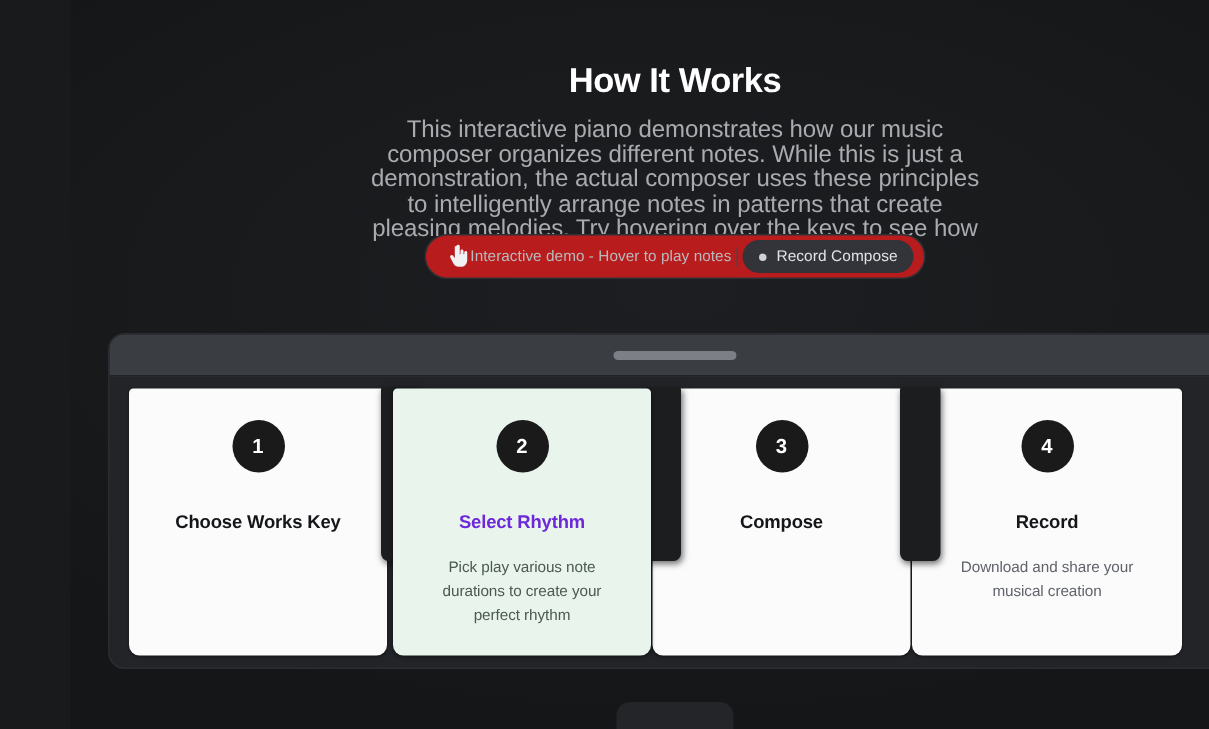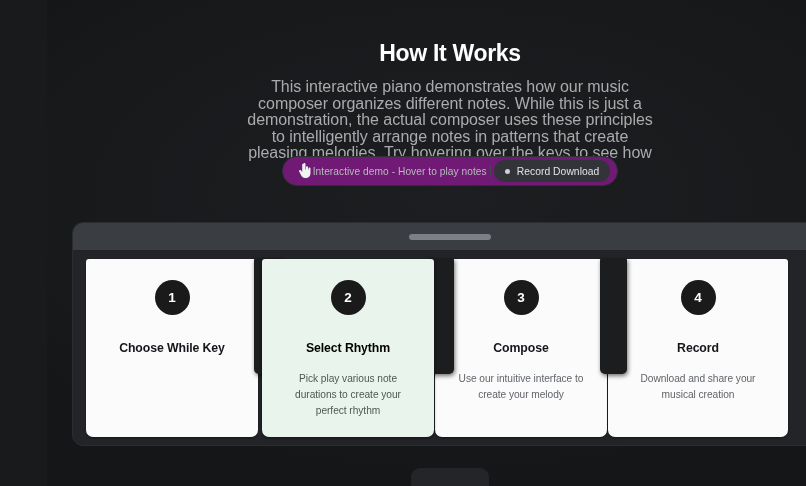--- a/index.html
+++ b/index.html
@@ -69,21 +69,21 @@
     justify-content: center;
   }
 
   .demo-pill {
     display: flex;
     align-items: center;
     gap: 1px;
     height: 30px;
     padding: 0 7px 0 14px;
     border-radius: 16px;
-    background: #701a75;
+    background: #b91c1c;
     border: 1px solid #303136;
   }
 
   .hand-icon {
     width: 15px;
     height: 16px;
     display: inline-block;
     position: relative;
     flex: none;
   }
@@ -219,21 +219,21 @@
   }
 
   .key-title {
     margin-top: 26px;
     font-size: 12.3px;
     font-weight: bold;
     color: #14161a;
     letter-spacing: -0.1px;
   }
 
-  .white-key.active .key-title { color: #000000; }
+  .white-key.active .key-title { color: #6d28d9; }
 
   .key-desc {
     margin-top: 16px;
     width: 138px;
     text-align: center;
     font-size: 10.2px;
     line-height: 16px;
     color: #60646a;
     letter-spacing: -0.05px;
   }
@@ -283,53 +283,52 @@
     <div class="demo-pill">
       <span class="hand-icon">
         <svg width="15" height="16" viewBox="0 0 15 16" xmlns="http://www.w3.org/2000/svg">
           <path d="M6.3 1.1c0-.6.5-1.1 1.1-1.1s1.1.5 1.1 1.1v5.4h.5V4.3c0-.6.5-1 1-1s1 .4 1 1v2.2h.5V5.4c0-.6.5-1 1-1s1 .4 1 1v4.9c0 2.4-1.6 4.6-4.1 4.6H8c-2 0-3.2-1.1-3.9-2.6L2.2 8.6c-.3-.6 0-1.3.6-1.5.5-.2 1.1 0 1.4.5l1 1.6V1.1z" fill="#f1f2f3"></path>
         </svg>
       </span>
       <span class="demo-pill-text">Interactive demo - Hover to play notes</span>
       <span class="pill-divider"></span>
       <button class="record-button">
         <span class="record-dot"></span>
-        <span class="record-label">Record Download</span>
+        <span class="record-label">Record Compose</span>
       </button>
     </div>
   </div>
 
   <div class="piano-panel">
 
     <div class="piano-topbar">
       <div class="piano-handle"></div>
     </div>
 
     <div class="keys-area">
 
       <div class="white-key k1">
         <div class="key-inner">
           <div class="key-badge">1</div>
-          <div class="key-title">Choose While Key</div>
+          <div class="key-title">Choose Works Key</div>
         </div>
       </div>
 
       <div class="white-key k2 active">
         <div class="key-inner">
           <div class="key-badge">2</div>
           <div class="key-title">Select Rhythm</div>
           <div class="key-desc">Pick play various note durations to create your perfect rhythm</div>
         </div>
       </div>
 
       <div class="white-key k3">
         <div class="key-inner">
           <div class="key-badge">3</div>
           <div class="key-title">Compose</div>
-          <div class="key-desc">Use our intuitive interface to create your melody</div>
         </div>
       </div>
 
       <div class="white-key k4">
         <div class="key-inner">
           <div class="key-badge">4</div>
           <div class="key-title">Record</div>
           <div class="key-desc">Download and share your musical creation</div>
         </div>
       </div>

